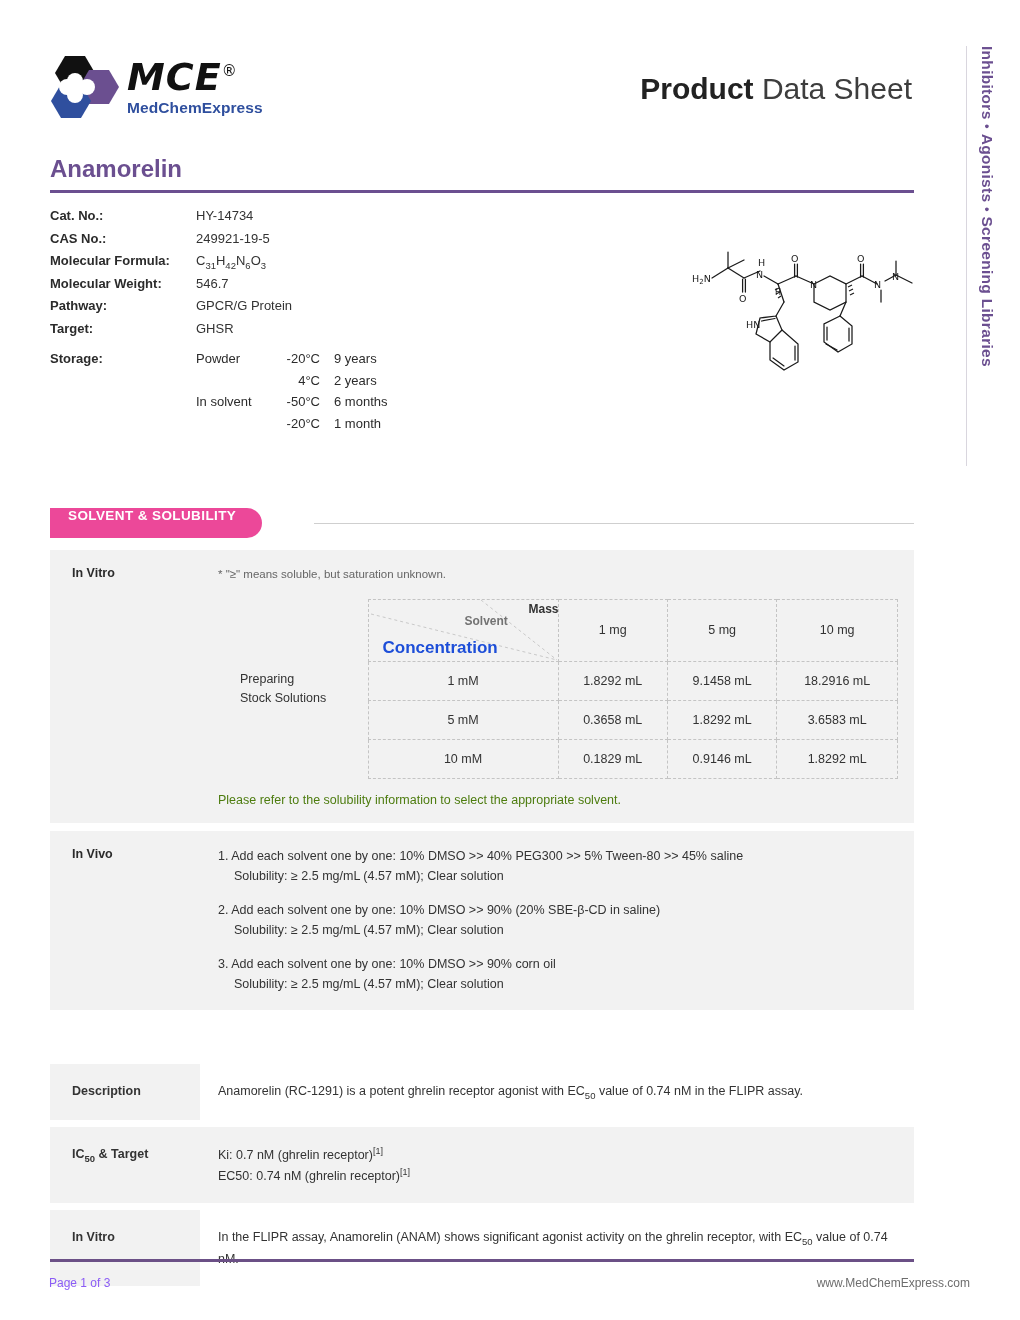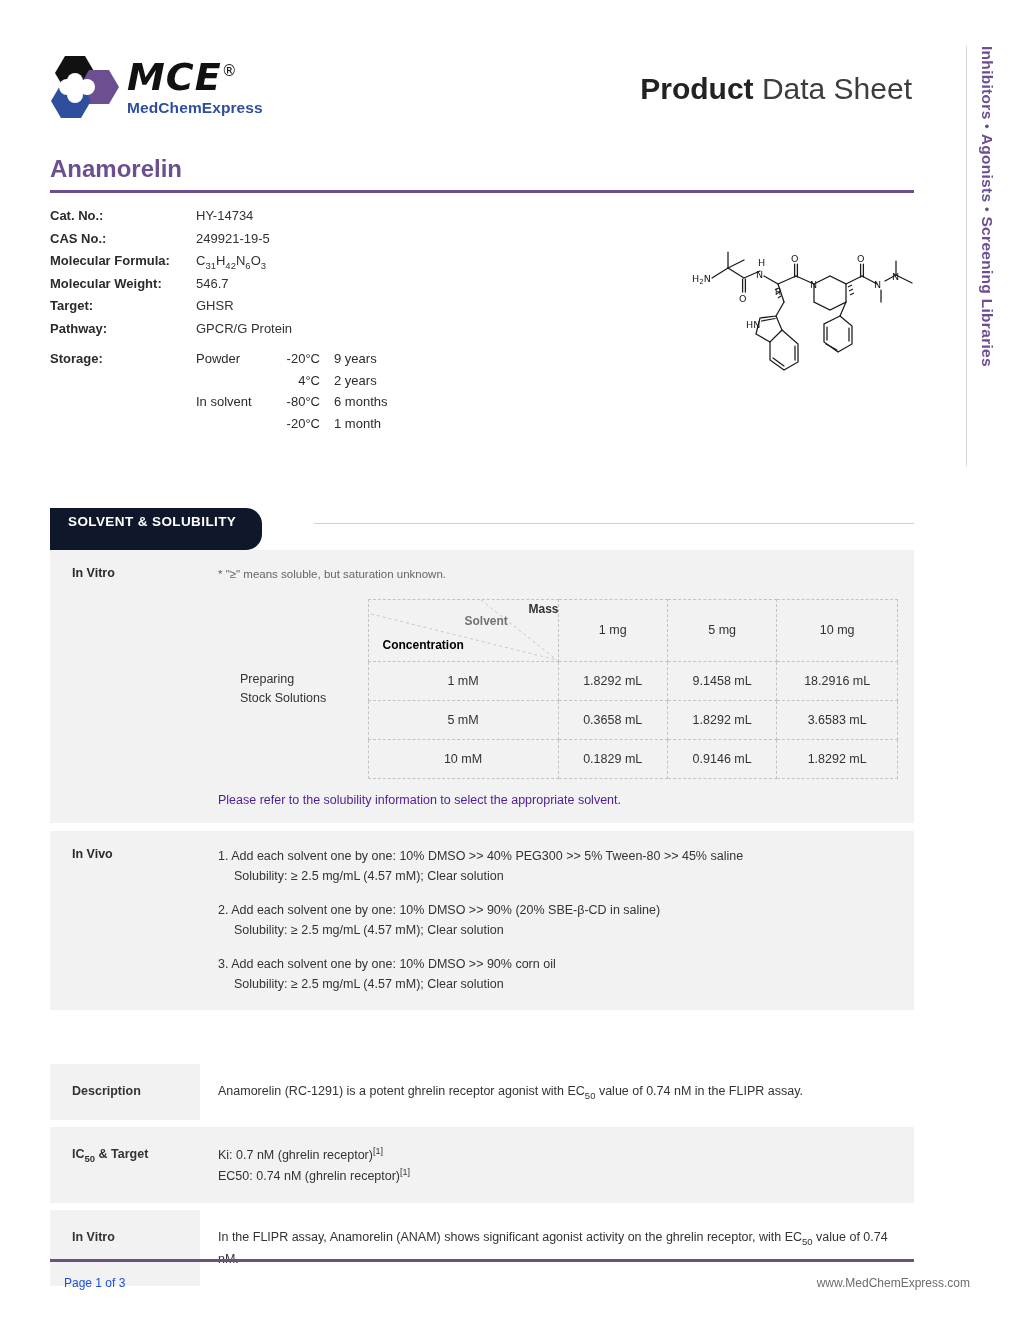--- a/index.html
+++ b/index.html
@@ -71,22 +71,22 @@
   .stor-dur { }
   sub { font-size: 9.5px; }
 
   
   .structure { position: absolute; left: 672px; top: 238px; width: 262px; height: 170px; }
 
   
   .section { position: absolute; left: 50px; width: 864px; }
   .sec-head { position: relative; height: 30px; }
   .sec-badge {
-    position: absolute; left: 0; top: 0; height: 42px;
-    background: #0f172a; color: #ffffff;
+    position: absolute; left: 0; top: 0; height: 30px;
+    background: #ec4899; color: #ffffff;
     border-radius: 0 16px 16px 0;
     font-size: 13.5px; font-weight: bold; letter-spacing: 0.4px;
     display: flex; align-items: center; padding: 0 26px 15px 18px;
   }
   .sec-rule {
     position: absolute; top: 15px; right: 0; height: 1px;
     background: #cfcfcf;
   }
 
   
@@ -109,26 +109,26 @@
     border: 1px dashed #c4c4c4; text-align: center; padding: 12px 4px;
     font-weight: normal;
   }
   .stock-table th { font-weight: normal; }
   .st-corner {
     position: relative; width: 190px; height: 62px; padding: 0 !important;
     vertical-align: top;
   }
   .st-corner .lbl-solvent { position: absolute; left: 96px; top: 14px; font-size: 12px; font-weight: bold; color:#737373; }
   .st-corner .lbl-mass { position: absolute; left: 160px; top: 2px; font-size: 12px; font-weight: bold; color:#333; }
-  .st-corner .lbl-conc { position: absolute; left: 14px; top: 38px; font-size: 12px; font-weight: bold; color:#000000; }
+  .st-corner .lbl-conc { position: absolute; left: 14px; top: 38px; font-size: 17px; font-weight: bold; color:#1d4ed8; }
   .st-corner svg { position: absolute; left: 0; top: 0; }
   .st-rowhead { font-weight: bold; width: 190px; }
   .first-col { width: 150px; border: none !important; text-align: left !important;
                font-size: 12.5px; font-weight: bold; padding-left: 22px !important; line-height: 1.45; }
-  .tbl-note { font-size: 12.5px; color: #4c1d95; margin-top: 14px; }
+  .tbl-note { font-size: 12.5px; color: #4d7c0f; margin-top: 14px; }
 
   .invivo-line { font-size: 12.5px; color: #333; line-height: 1.6; }
   .invivo-item { margin-bottom: 14px; }
   .invivo-item:last-child { margin-bottom: 0; }
   .indent { padding-left: 16px; }
 
   
   .bio-table { width: 864px; margin-top: 12px; border-collapse: collapse; }
   .bio-table td { font-size: 12.5px; color: #333; vertical-align: top; line-height: 1.6; }
   .bio-key { width: 150px; background: #f2f2f2; font-weight: bold; padding: 17px 0 17px 22px; }
@@ -137,22 +137,22 @@
   .bio-row-alt .bio-key { background: #f2f2f2; }
   .bio-spacer td { height: 7px; padding: 0 !important; background: #ffffff; }
   sup { font-size: 9px; vertical-align: super; }
 
   
   .foot-rule {
     position: absolute; left: 50px; bottom: 58px;
     width: 864px; height: 3px; background: #6b5086;
   }
   .foot-left {
-    position: absolute; left: 64px; bottom: 30px;
-    font-size: 12px; color: #1d4ed8;
+    position: absolute; left: 49px; bottom: 30px;
+    font-size: 12px; color: #8b5cf6;
   }
   .foot-right {
     position: absolute; right: 50px; bottom: 30px;
     font-size: 12px; color: #6d6d6d;
   }
 </style>
 </head>
 <body>
 
 <div class="page">
@@ -210,47 +210,47 @@
       <div class="prop-key">Molecular Formula:</div>
       <div class="prop-val"><span>C</span><sub>31</sub><span>H</span><sub>42</sub><span>N</span><sub>6</sub><span>O</span><sub>3</sub></div>
     </div>
 
     <div class="prop-row">
       <div class="prop-key">Molecular Weight:</div>
       <div class="prop-val">546.7</div>
     </div>
 
     <div class="prop-row">
+      <div class="prop-key">Pathway:</div>
+      <div class="prop-val">GPCR/G Protein</div>
+    </div>
+
+    <div class="prop-row">
       <div class="prop-key">Target:</div>
       <div class="prop-val">GHSR</div>
-    </div>
-
-    <div class="prop-row">
-      <div class="prop-key">Pathway:</div>
-      <div class="prop-val">GPCR/G Protein</div>
     </div>
 
     <div style="height:8px"></div>
 
     <div class="stor-row">
       <div class="stor-key">Storage:</div>
       <div class="stor-med">Powder</div>
       <div class="stor-temp">-20°C</div>
       <div class="stor-dur">9 years</div>
     </div>
     <div class="stor-row">
       <div class="stor-key"></div>
       <div class="stor-med"></div>
       <div class="stor-temp">4°C</div>
       <div class="stor-dur">2 years</div>
     </div>
     <div class="stor-row">
       <div class="stor-key"></div>
       <div class="stor-med">In solvent</div>
-      <div class="stor-temp">-80°C</div>
+      <div class="stor-temp">-50°C</div>
       <div class="stor-dur">6 months</div>
     </div>
     <div class="stor-row">
       <div class="stor-key"></div>
       <div class="stor-med"></div>
       <div class="stor-temp">-20°C</div>
       <div class="stor-dur">1 month</div>
     </div>
   </div>
 

